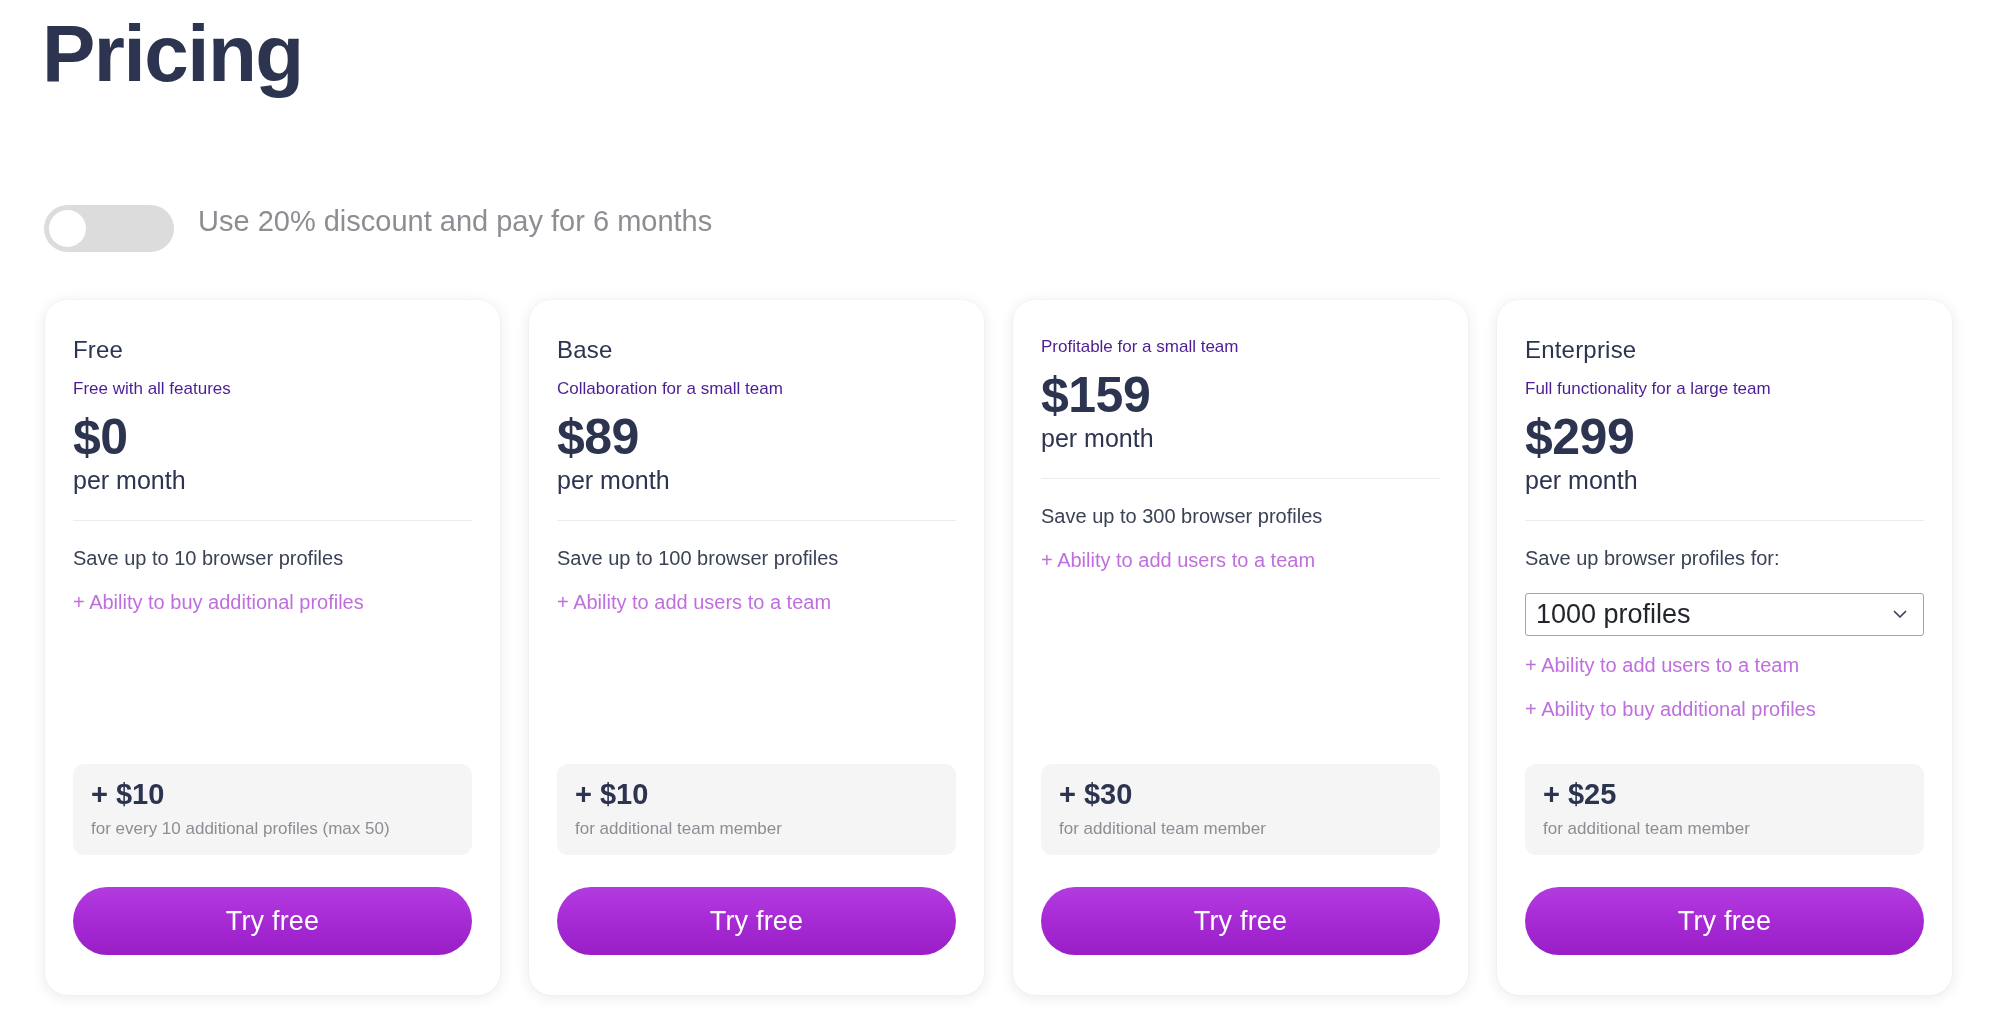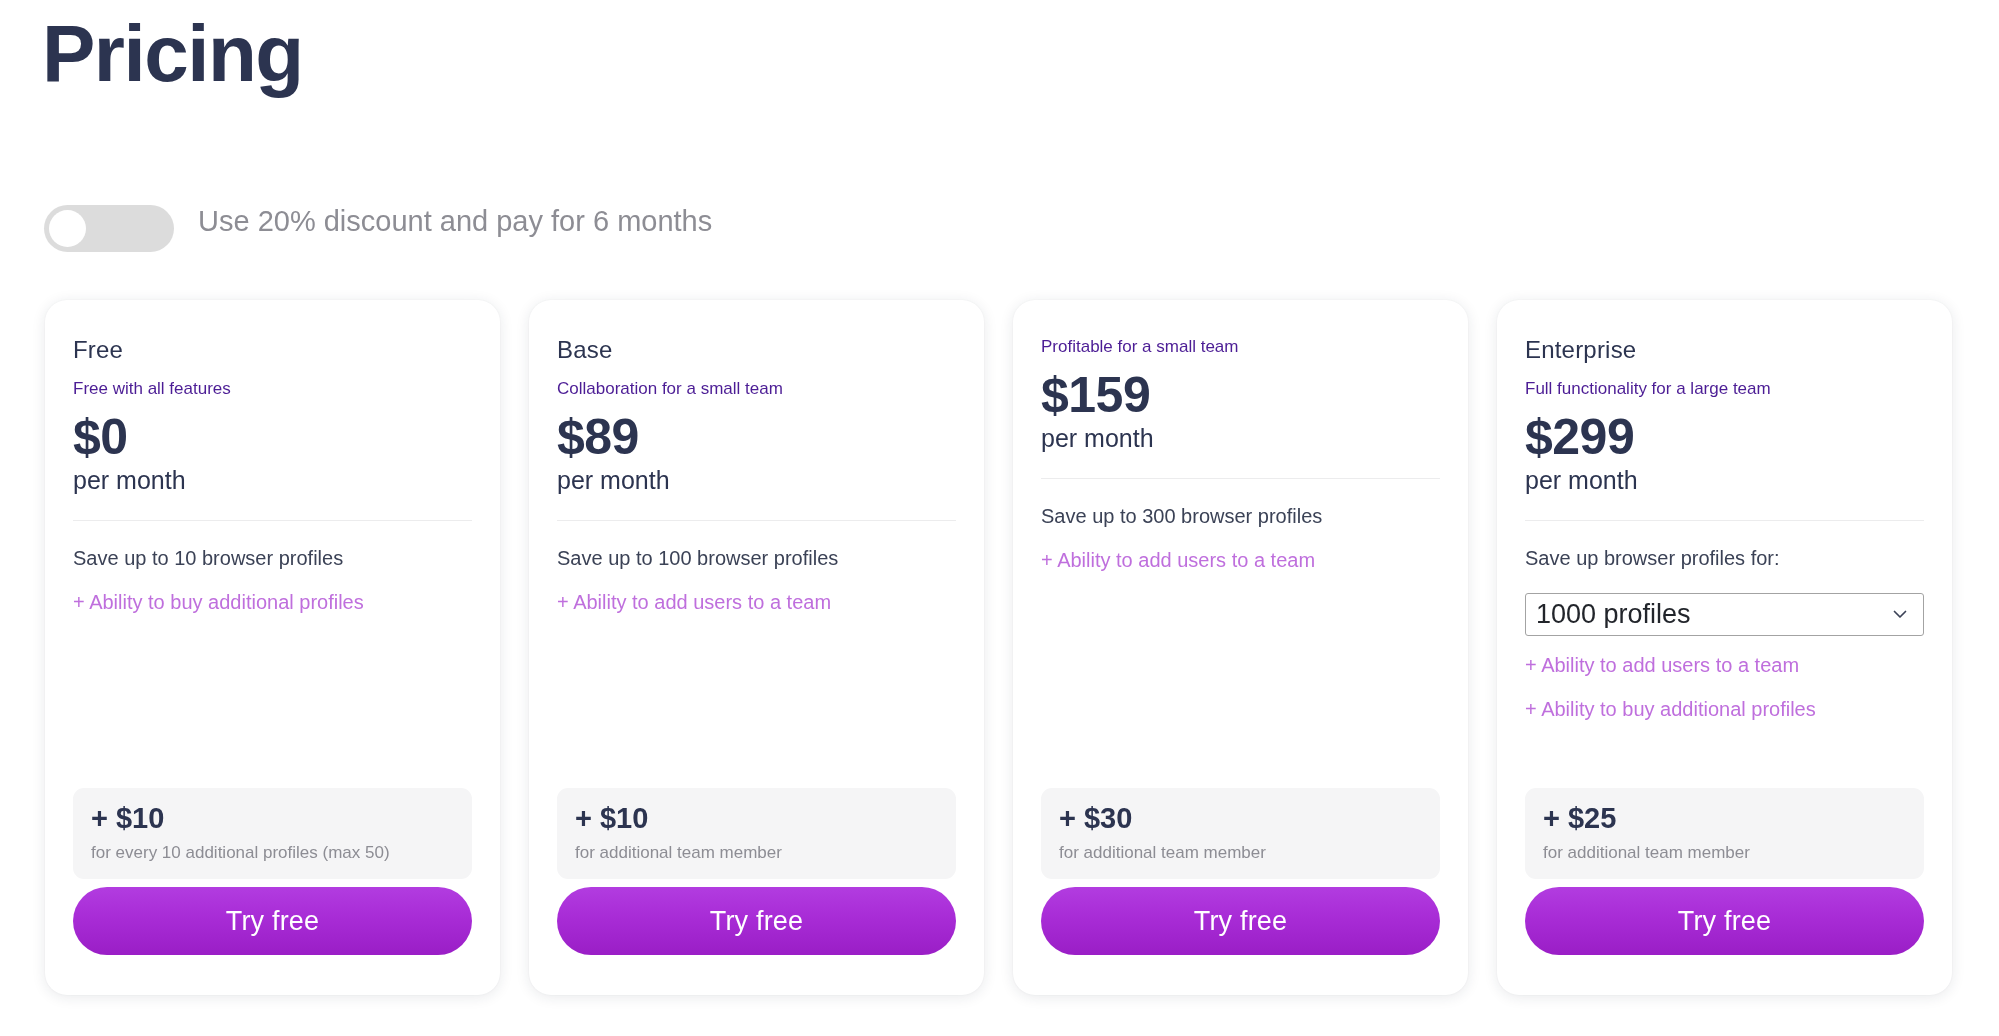--- a/index.html
+++ b/index.html
@@ -170,21 +170,21 @@
     flex: none;
     margin-right: 4px;
   }
   .chevron svg { display: block; }
 
   
   .addon-box {
     position: absolute;
     left: 28px;
     right: 28px;
-    bottom: 116px;
+    bottom: 140px;
     background: #f5f5f6;
     border-radius: 11px;
     padding: 16px 18px 18px 18px;
   }
   .addon-price {
     font-size: 29px;
     font-weight: 700;
     color: #2c3450;
     line-height: 1;
     margin: 0 0 11px 0;

